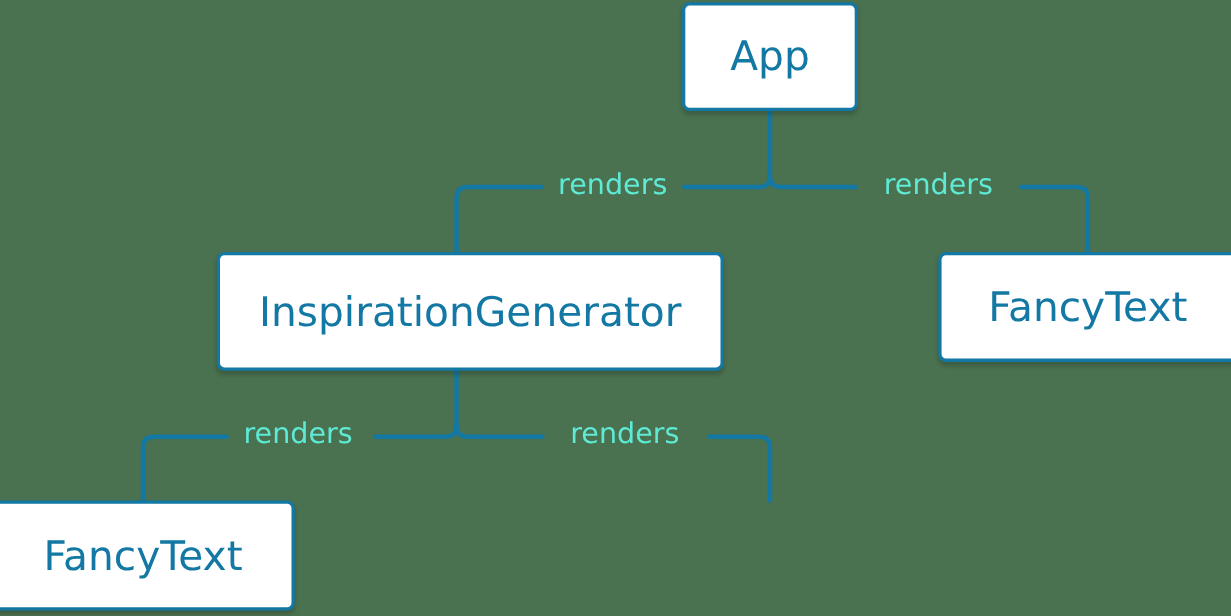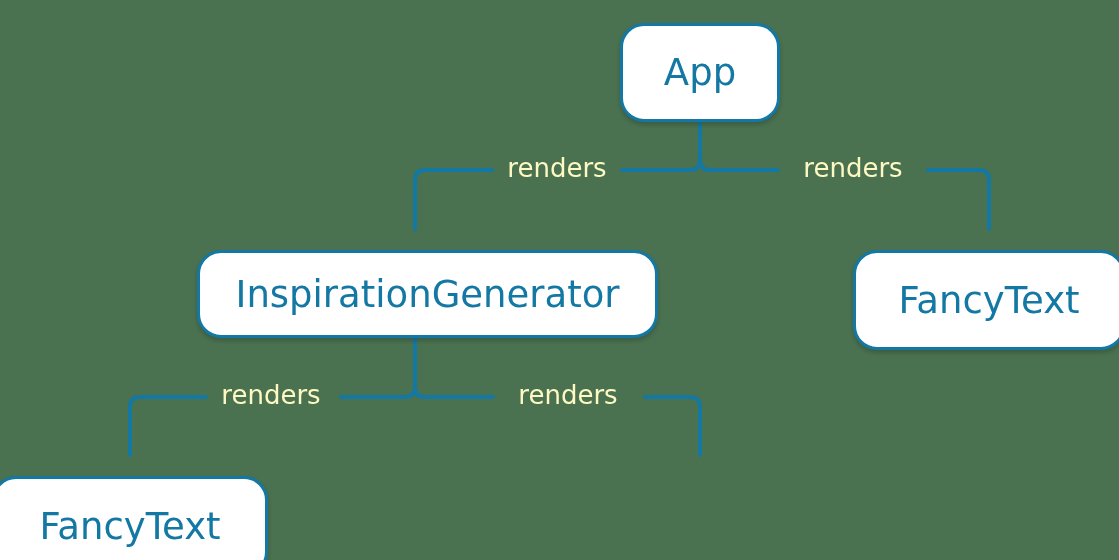--- a/index.html
+++ b/index.html
@@ -25,39 +25,38 @@
     top: 0;
     width: 1119px;
     height: 560px;
     pointer-events: none;
   }
   .node {
     position: absolute;
     box-sizing: border-box;
     background: #ffffff;
     border: 3px solid #1378a3;
-    border-radius: 24px;
+    border-radius: 7px;
     box-shadow: 0 3px 4px rgba(0,0,0,0.18);
     display: flex;
     align-items: center;
     justify-content: center;
     z-index: 3;
-    margin-top: 21px;
   }
   .node-label {
     color: #1378a3;
     font-size: 37px;
     font-weight: 400;
     letter-spacing: 0px;
     white-space: nowrap;
     line-height: 1;
   }
   .edge-label {
     position: absolute;
-    color: #fef9c3;
+    color: #5eead4;
     font-size: 26px;
     font-weight: 500;
     white-space: nowrap;
     line-height: 1;
     z-index: 4;
     transform: translate(-50%, -50%);
   }
 </style>
 </head>
 <body>
@@ -78,21 +77,21 @@
       <path d="M 415 387 Q 415 397 405 397 L 341 397 M 206 397 L 140 397 Q 130 397 130 407 L 130 455"></path>
 
       <path d="M 415 387 Q 415 397 425 397 L 493 397 M 645 397 L 690 397 Q 700 397 700 407 L 700 455"></path>
     </g>
   </svg>
 
   <div class="node" style="left:620px; top:2px; width:160px; height:99px;">
     <span class="node-label">App</span>
   </div>
 
-  <div class="node" style="left:197px; top:229px; width:461px; height:88px;">
+  <div class="node" style="left:197px; top:229px; width:461px; height:108px;">
     <span class="node-label">InspirationGenerator</span>
   </div>
 
   <div class="node" style="left:853px; top:229px; width:272px; height:100px;">
     <span class="node-label">FancyText</span>
   </div>
 
   <div class="node" style="left:-8px; top:455px; width:276px; height:100px;">
     <span class="node-label">FancyText</span>
   </div>

